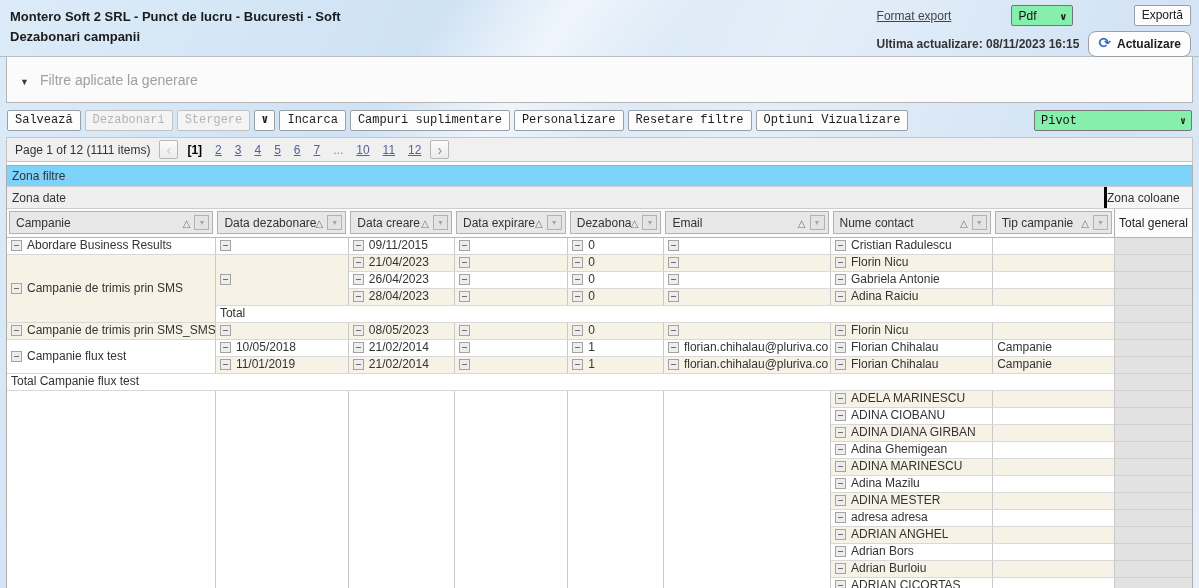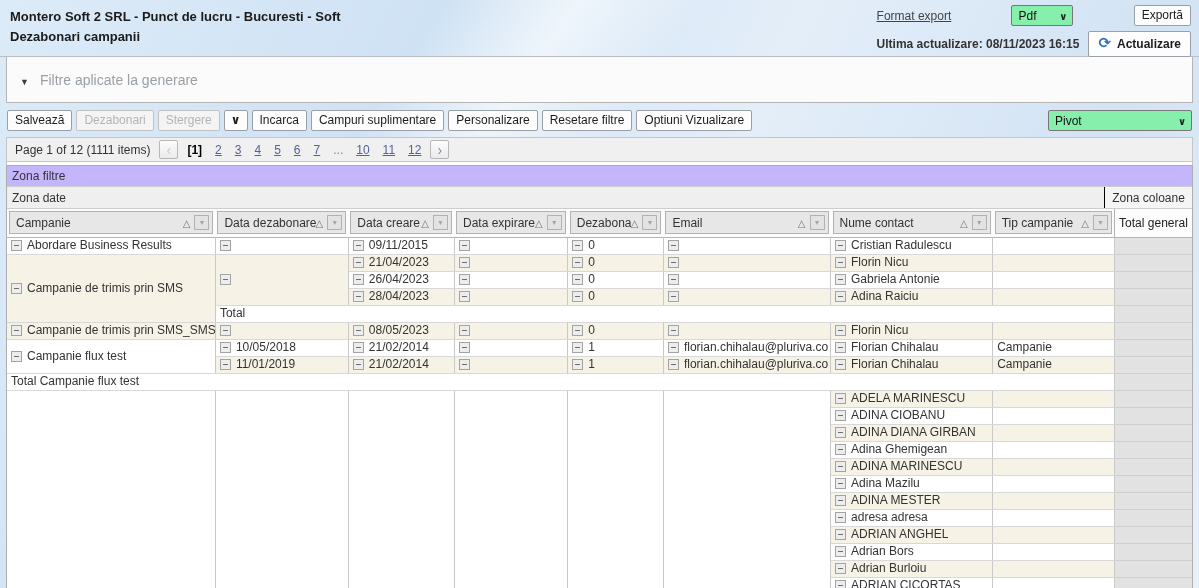--- a/index.html
+++ b/index.html
@@ -19,51 +19,51 @@
   .link { font-size:12px; color:#444; text-decoration:underline; cursor:pointer; }
   .lastupd { font-size:12px; font-weight:bold; color:#333; margin-right:4px; }
   .select { display:inline-flex; align-items:center; justify-content:space-between;
     background:#86efac; border:1px solid #767676; border-radius:2px; height:21px;
     padding:0 5px 0 6px; font-size:12px; color:#111; cursor:pointer; }
   .chev::before { content:"∨"; font-weight:bold; font-size:10px; color:#222; margin-left:9px; }
   .btn { background:#fdfdfd; border:1px solid #9aa0a6; border-radius:2px; padding:2px 7px;
     font-size:12px; color:#1c1c1c; font-family:inherit; cursor:pointer; line-height:15px; }
   .btn.disabled { color:#b4b4b4; border-color:#c2c2c2; background:#f4f4f4; }
   .btn.drop { padding:2px 6px; font-weight:bold; }
-  .btn-refresh { display:inline-flex; align-items:center; gap:6px; font-weight:bold; padding:4px 9px; }
+  .btn-refresh { display:inline-flex; align-items:center; gap:6px; font-weight:bold; padding:4px 9px;border-radius:8px; }
   .refresh-ic::before { content:"⟳"; color:#2f6fc1; font-size:15px; font-weight:bold; line-height:13px; }
   
   .content { margin:0 6px; }
   .filterbar { background:#fbfbfb; border:1px solid #b5b5b5; border-top:none; height:46px;
     display:flex; align-items:center; padding-left:13px; }
   .fb-arrow::before { content:"▼"; font-size:9px; color:#3c3c3c; margin-right:11px; }
   .fb-text { font-size:14px; color:#9aa0a5; }
-  .toolbar { display:flex; align-items:flex-start; gap:4px; padding:7px 1px 6px 1px; }
+  .toolbar { display:flex; align-items:flex-start; gap:4px; padding:7px 1px 6px 1px;font-family:Liberation Mono, monospace; }
   .toolbar .spacer { flex:1; }
   .pagebar { background:#f0f0f0; border:1px solid #c5c5c5; height:25px; display:flex;
     align-items:center; gap:9px; padding:0 8px; font-size:12px; color:#333; }
   .pg-pages { display:flex; align-items:center; gap:13px; }
   .pagebtn { width:19px; height:19px; border:1px solid #b7b7b7; border-radius:2px;
     background:linear-gradient(#fcfcfc,#ebebeb); display:inline-flex; align-items:center;
     justify-content:center; cursor:pointer; }
   .pagebtn.prev::before { content:"‹"; font-size:14px; color:#c9c9c9; }
   .pagebtn.next::before { content:"›"; font-size:14px; color:#7d8aa8; }
   .pg-current { font-weight:bold; color:#000; }
   .pg-link { color:#52629a; text-decoration:underline; cursor:pointer; }
   .pg-ellipsis { color:#8a8a8a; }
   .sep { height:3px; background:#fdfdfd; border-left:1px solid #c5c5c5; border-right:1px solid #c5c5c5; }
   
   .gridwrap { border:1px solid #aeaeae; border-bottom:none; background:#fff; }
-  .zona-filtre { background:#c4b5fd; height:21px; line-height:21px; font-size:12px; color:#333;
+  .zona-filtre { background:#7dd3fc; height:21px; line-height:21px; font-size:12px; color:#333;
     padding-left:5px; border-bottom:1px solid #cdcdcd; }
   .zona-date { background:#efefef; height:22px; display:flex; font-size:12px; color:#333;
     border-bottom:1px solid #cdcdcd; }
   .zona-date .zd-label { flex:1; line-height:22px; padding-left:5px; }
-  .zona-coloane { width:88px; border-left:1px solid #000000; background:#f5f5f5;
-    line-height:22px; text-align:center; }
+  .zona-coloane { width:88px; border-left:3px solid #000000; background:#f5f5f5;
+    line-height:22px; }
   table.pivot { border-collapse:collapse; table-layout:fixed; width:100%; }
   tr.hdr th { background:#fcfcfc; border-bottom:1px solid #b5b5b5; padding:0; height:28px; font-weight:normal; }
   .fieldbox { margin:2px 2px; height:23px; background:#e7e7e7; border:1px solid #b2b2b2;
     display:flex; align-items:center; padding:0 3px 0 6px; font-size:12px; color:#333; cursor:pointer; }
   .flabel { flex:1; text-align:left; overflow:hidden; white-space:nowrap; }
   .sorticon::before { content:"△"; font-size:10px; color:#777; }
   .filterbtn { width:15px; height:15px; margin-left:4px; border:1px solid #b2b2b2; background:#e3e3e3;
     display:inline-flex; align-items:center; justify-content:center; cursor:pointer; }
   .filterbtn::before { content:"▼"; font-size:7px; color:#a5a5a5; }
   th.tg-head { background:#cfcfcf; border-left:1px solid #b2b2b2; border-bottom:1px solid #b5b5b5;
@@ -115,21 +115,21 @@
         <button class="btn disabled">Dezabonari</button>
         <button class="btn disabled">Stergere</button>
         <button class="btn drop">∨</button>
         <button class="btn">Incarca</button>
         <button class="btn">Campuri suplimentare</button>
         <button class="btn">Personalizare</button>
         <button class="btn">Resetare filtre</button>
         <button class="btn">Optiuni Vizualizare</button>
       </span>
     <span class="spacer"></span>
-    <span class="select" style="width:144px">
+    <span class="select" style="width:158px">
       <span>Pivot</span>
       <span class="chev"></span>
     </span>
   </div>
 
   <div class="pagebar">
     <span>Page 1 of 12 (1111 items)</span>
     <span class="pagebtn prev"></span>
     <span class="pg-pages">
         <span class="pg-current">[1]</span>

